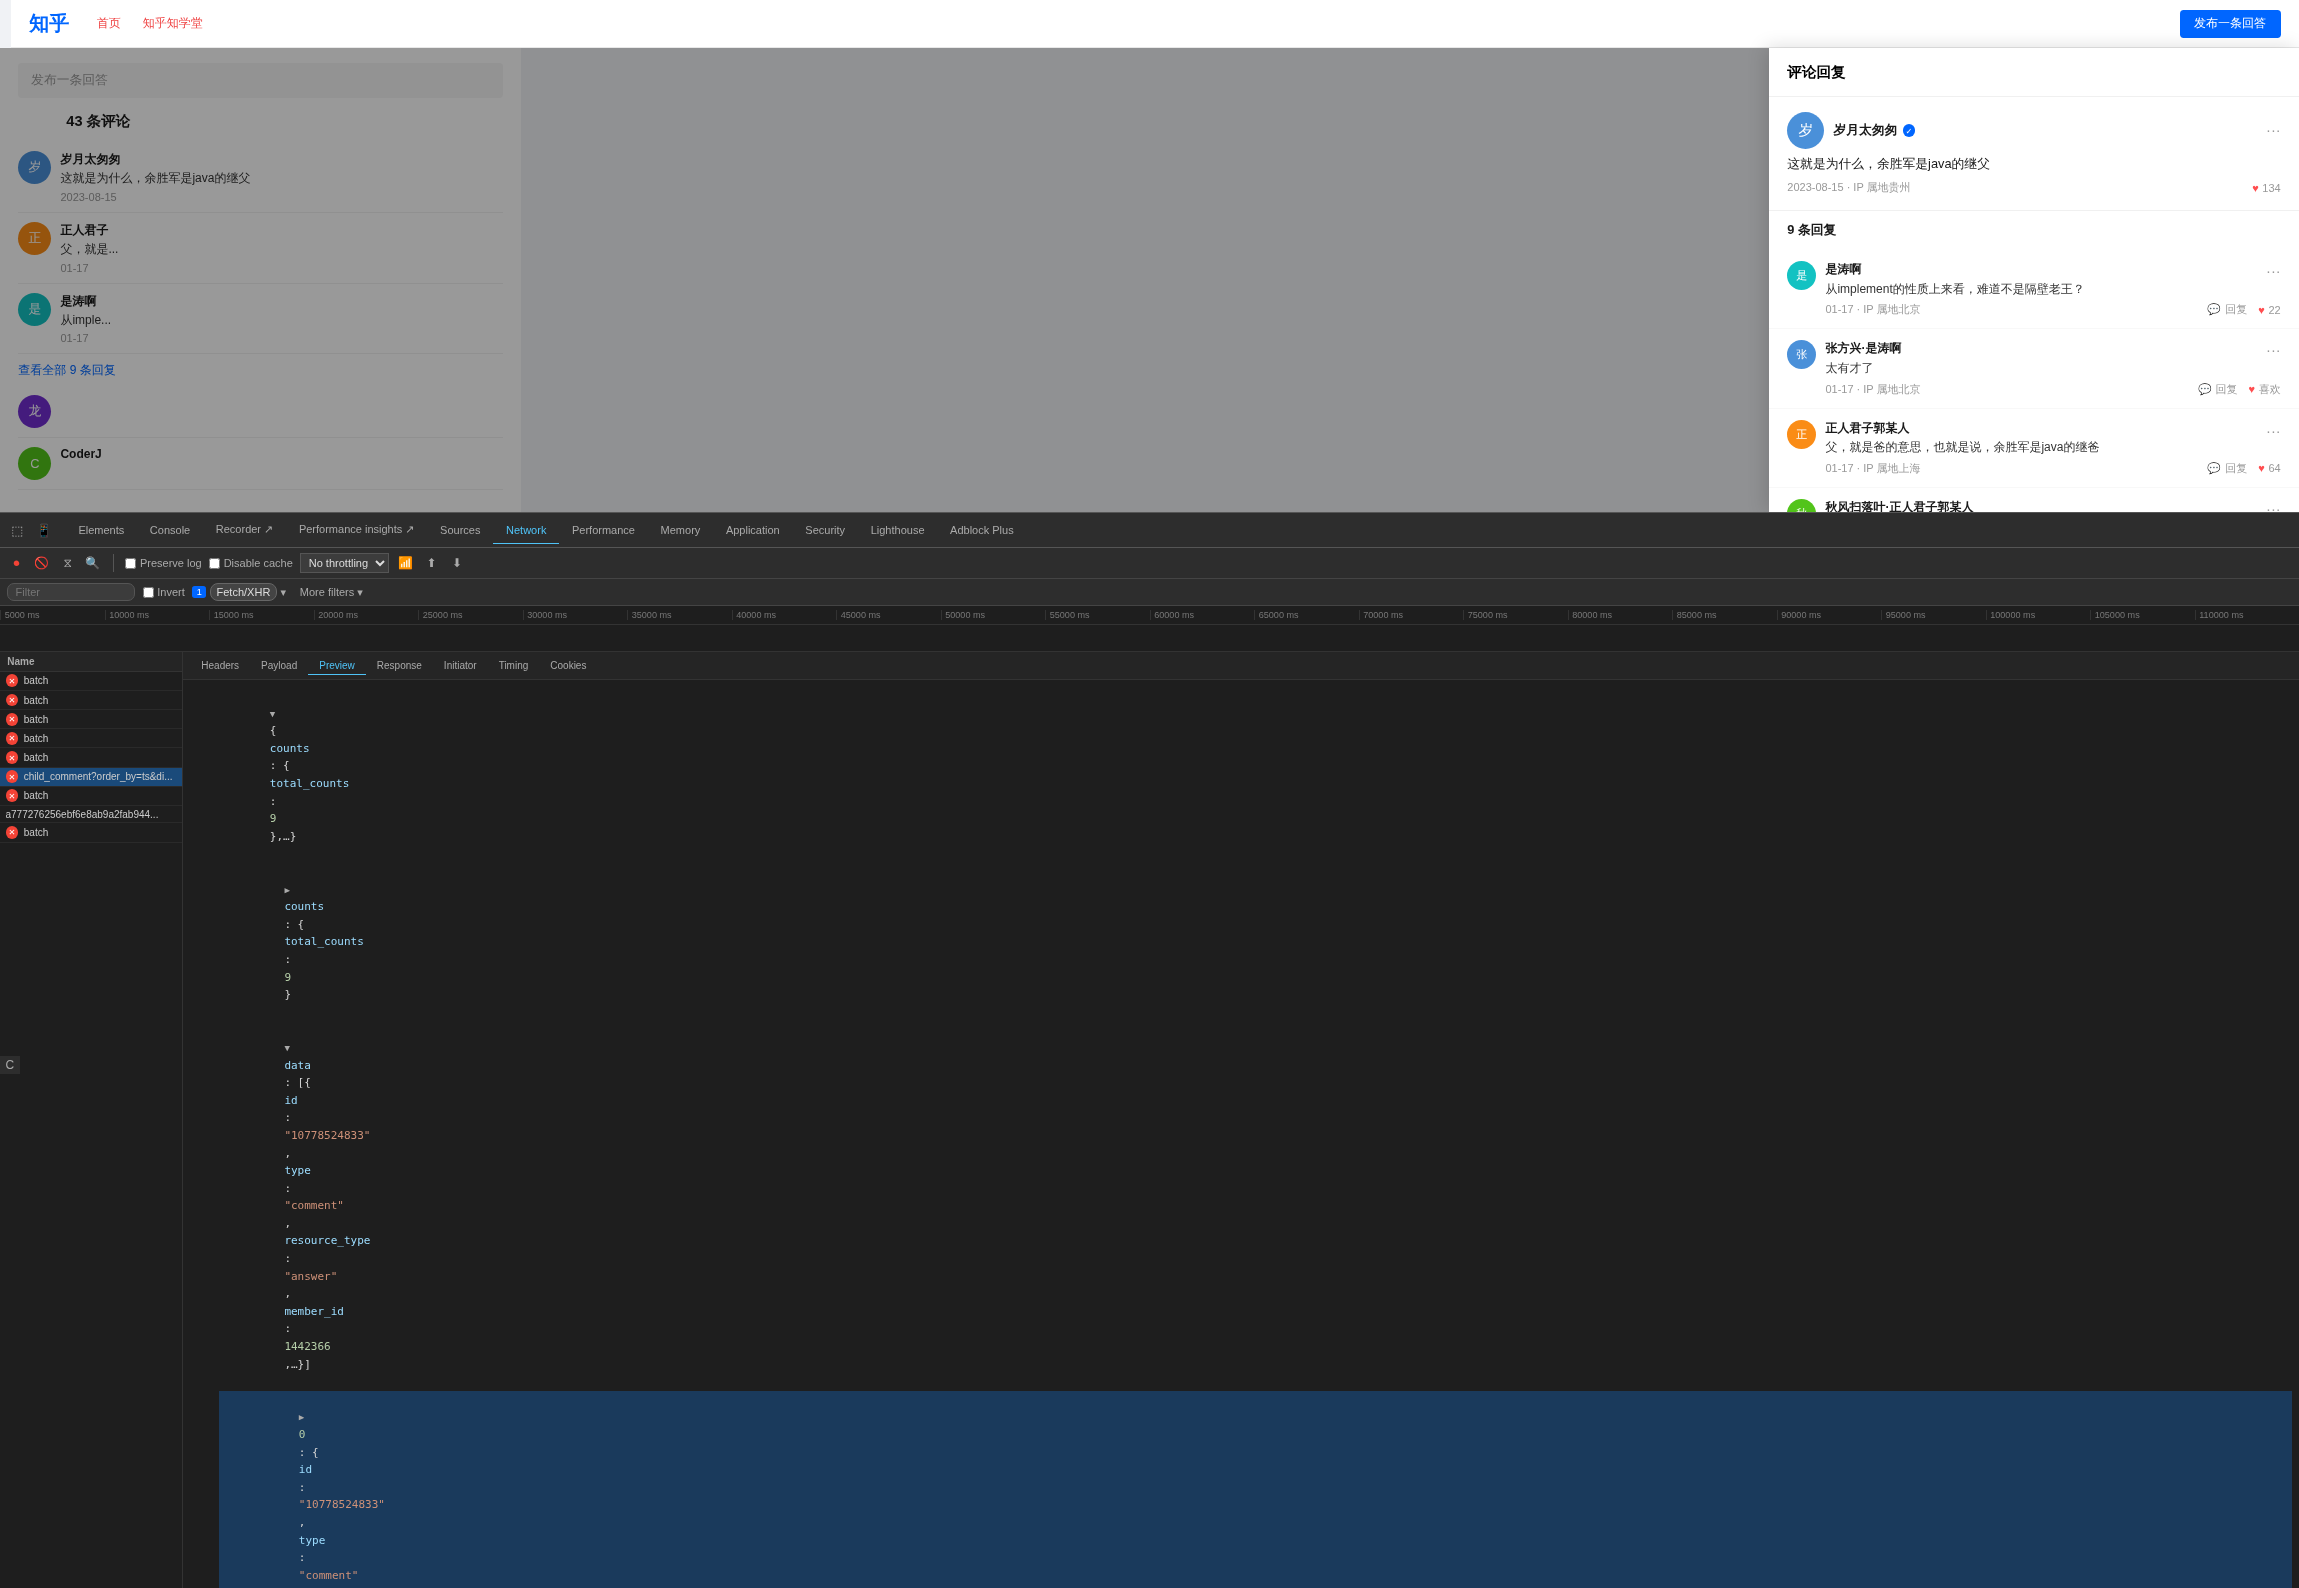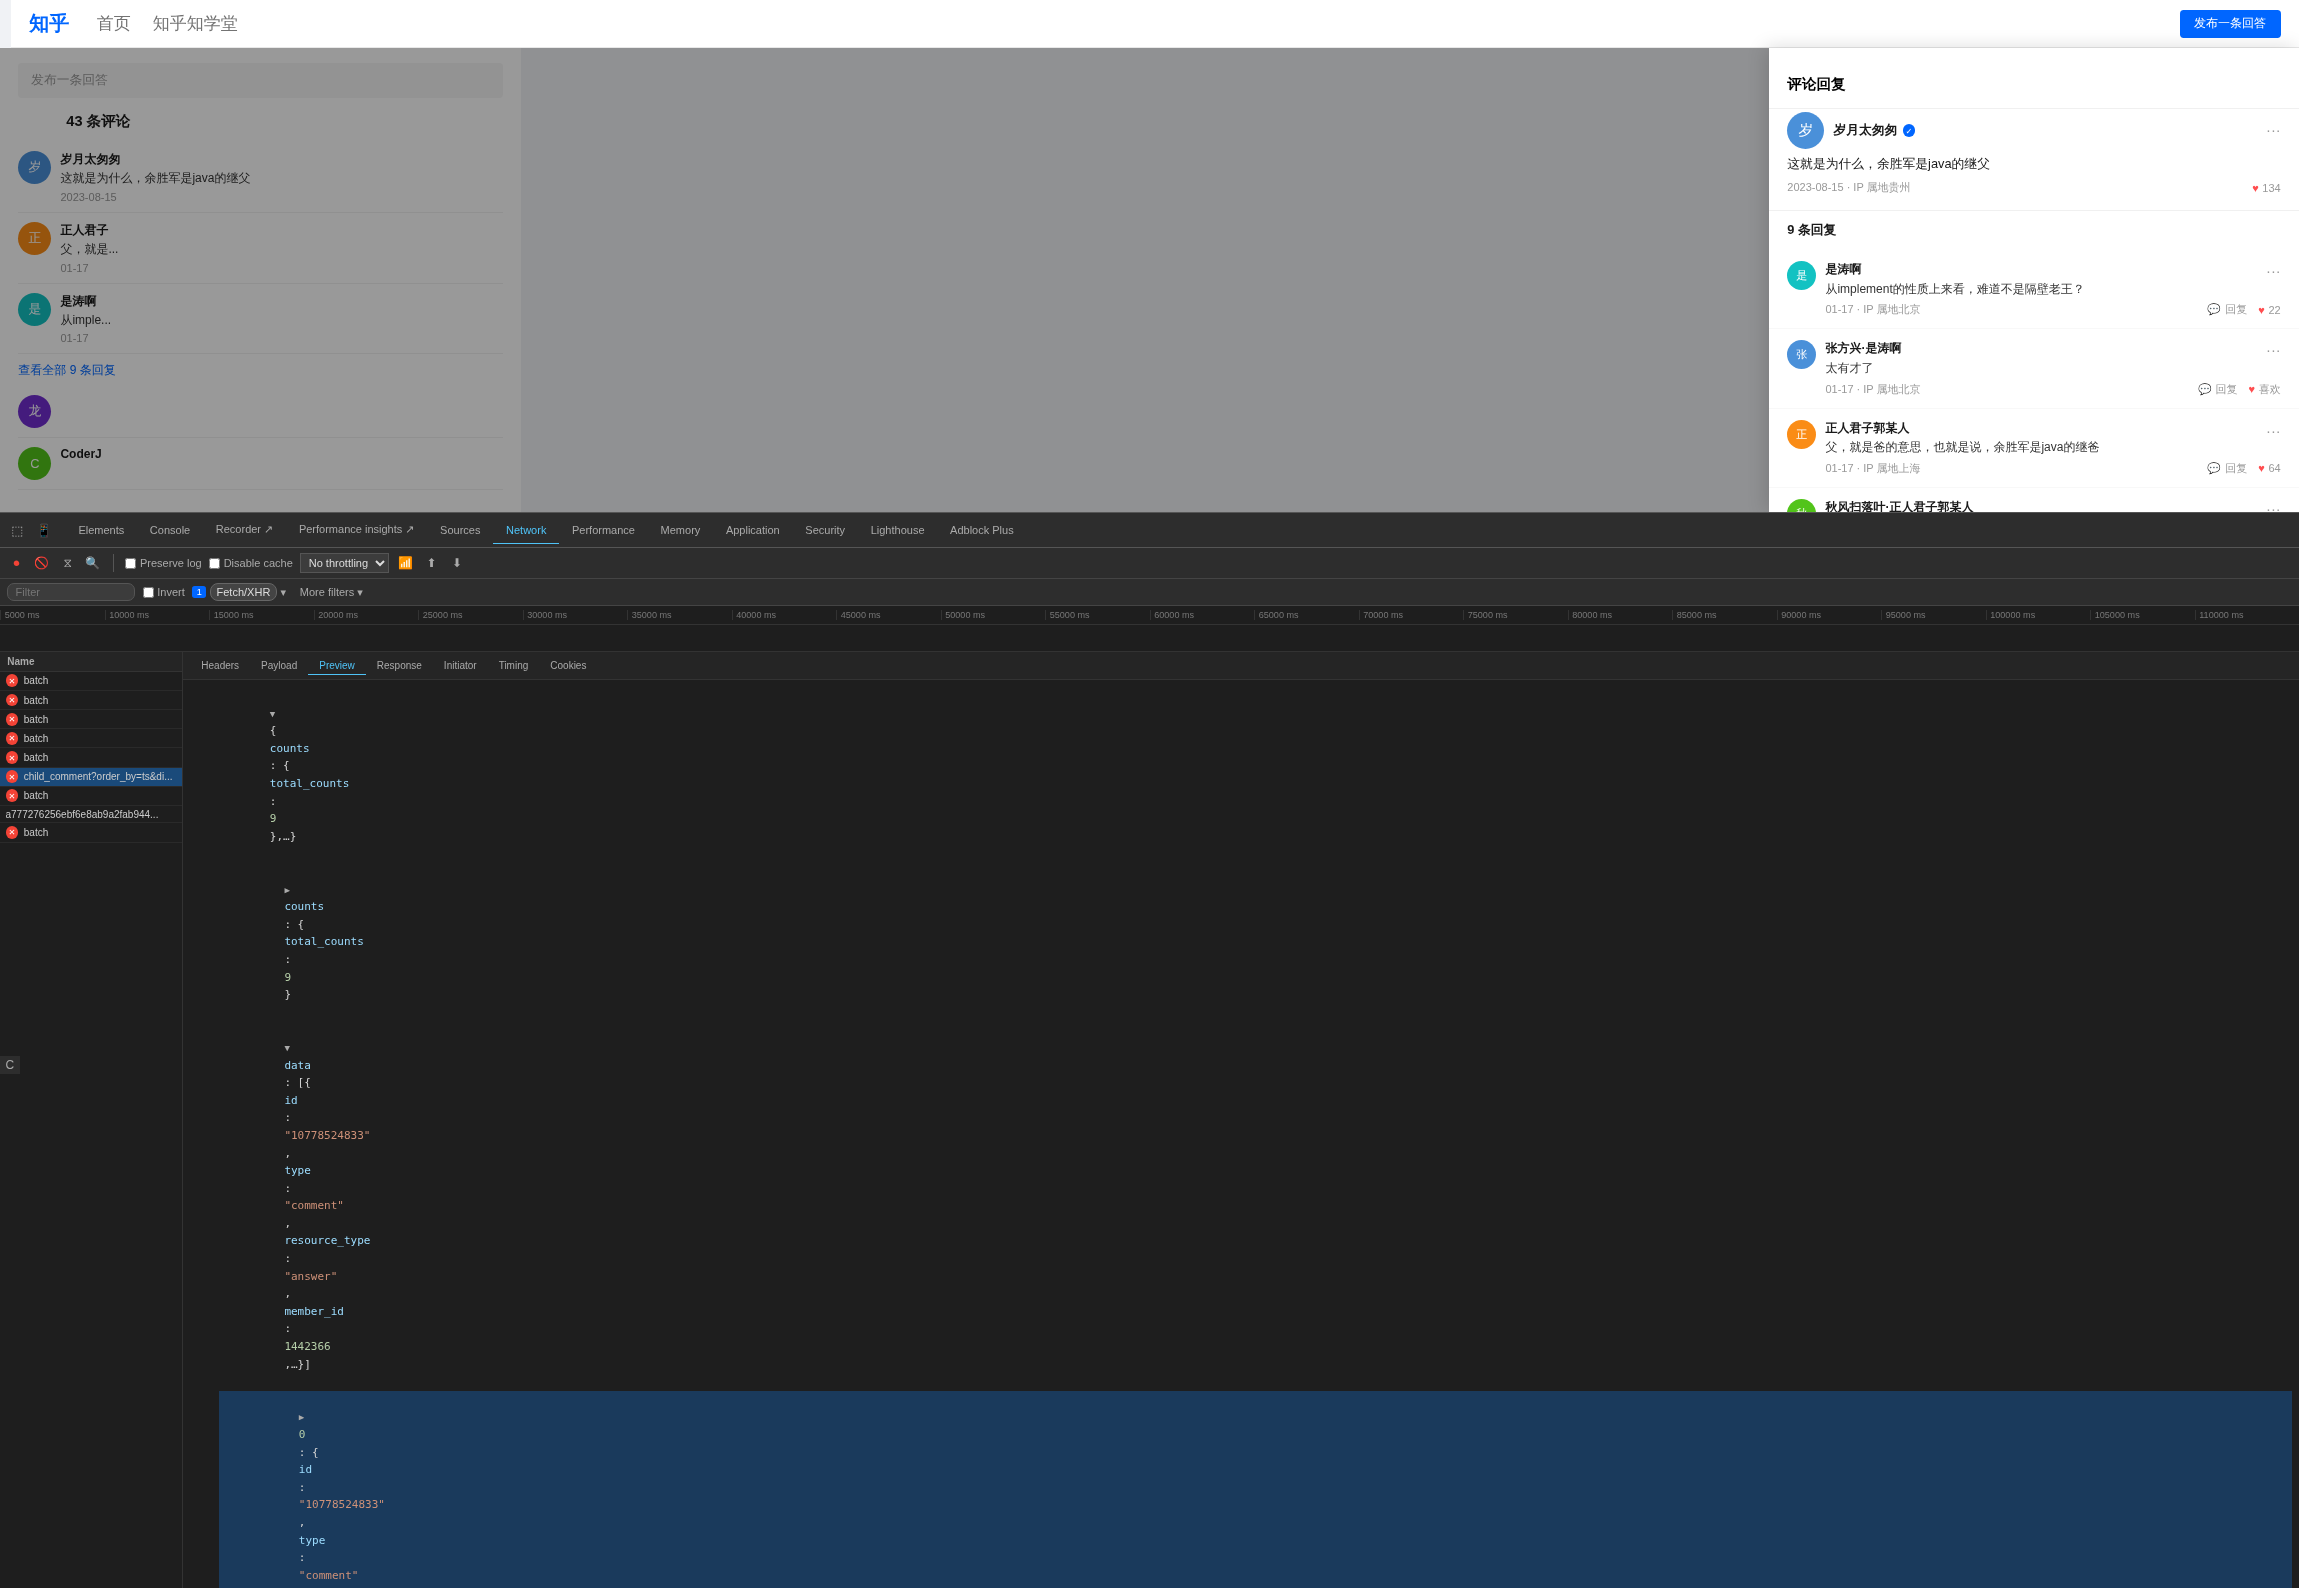--- a/index.html
+++ b/index.html
@@ -26,22 +26,22 @@
     }
     .zhihu-logo {
       font-size: 20px;
       font-weight: bold;
       color: #0066ff;
       margin-right: 27.4px;
     }
     .zhihu-nav {
       display: flex;
       gap: 22px;
-      font-size: 17px;
-      color: #737373;
+      font-size: 12px;
+      color: #ef4444;
     }
     .zhihu-nav-item { cursor: pointer; }
     .zhihu-header-right {
       margin-left: auto;
       display: flex;
       gap: 11px;
       align-items: center;
     }
     .btn-blue {
       background: #0066ff;
@@ -155,21 +155,21 @@
       box-shadow: -3.7px 0 18.3px rgba(0,0,0,0.15);
       position: relative;
     }
 
     .modal-header {
       padding: 14.6px 18.3px;
       font-size: 14.6px;
       font-weight: 600;
       border-bottom: 0.9px solid #f0f0f0;
       position: sticky;
-      top: 12px;
+      top: 0;
       background: white;
       z-index: 10;
     }
 
     
     .top-comment {
       padding: 14.6px 18.3px;
       border-bottom: 0.9px solid #f0f0f0;
     }
     .top-comment-author-row {

